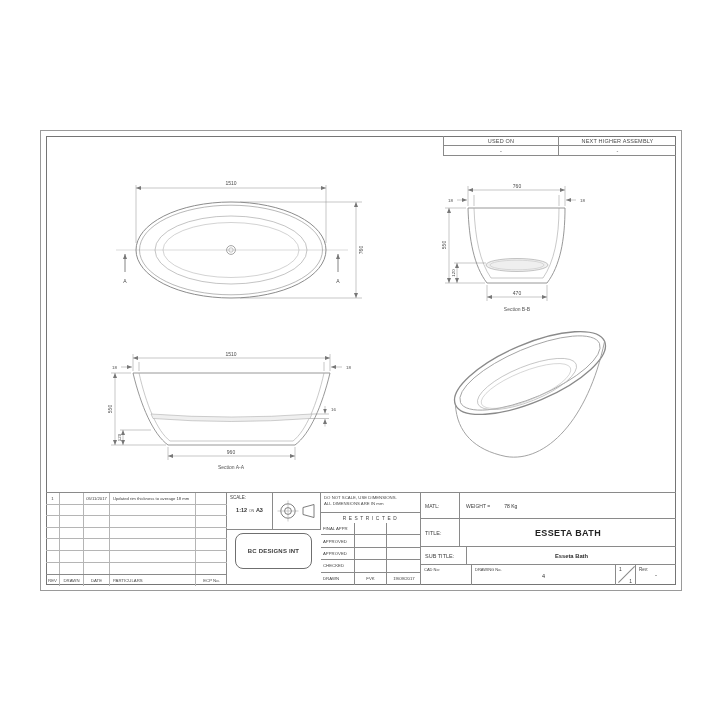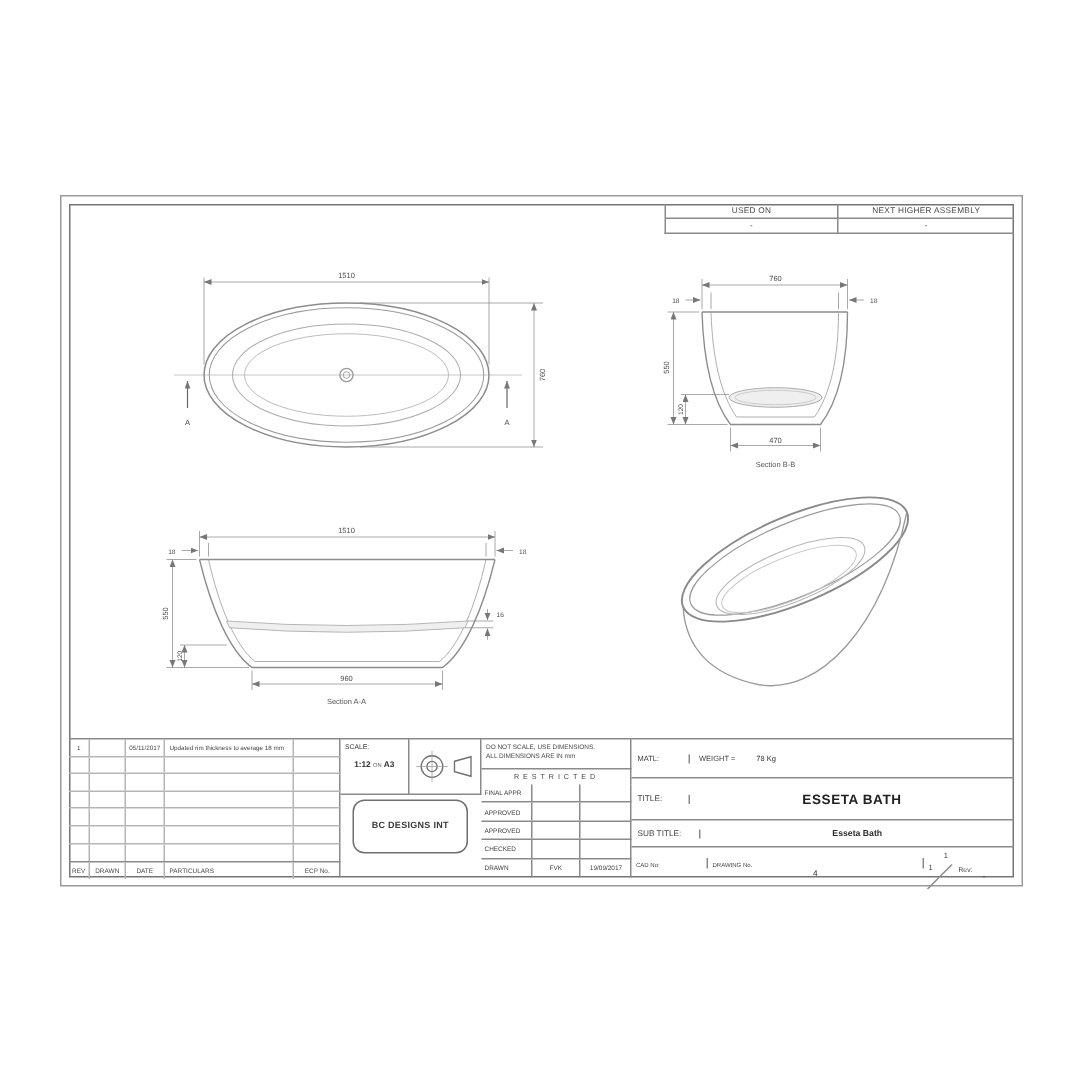--- a/index.html
+++ b/index.html
@@ -1,21 +1,21 @@
 <!DOCTYPE html>
 <html><head>
 <meta charset="utf-8">
 <style>
   * { margin:0; padding:0; box-sizing:border-box; }
   html,body { background:#fff; }
   .page {
     position:relative; width:720px; height:720px; background:#ffffff;
     font-family:"Liberation Sans", sans-serif; color:#3f3f3f; overflow:hidden;
   }
-  .abs { position:absolute;align-items:center; }
+  .abs { position:absolute; }
   .frame-outer { left:40px; top:130px; width:642px; height:461px; border:1px solid #9a9a9a; }
   .frame-inner { left:46px; top:136px; width:630px; height:449px; border:1.5px solid #757575; }
 
   
   .uo-table { left:443px; top:136px; width:233px; height:20px; border-left:1px solid #8a8a8a; border-bottom:1px solid #8a8a8a; display:flex; flex-wrap:wrap; }
   .uo-cell { height:10px; font-size:5.5px; line-height:10px; text-align:center; color:#4a4a4a; border-right:0; }
   .uo-c1 { width:115px; border-right:1px solid #8a8a8a; }
   .uo-c2 { width:117px; }
   .uo-head { border-bottom:1px solid #8a8a8a; letter-spacing:0.2px; }
 

